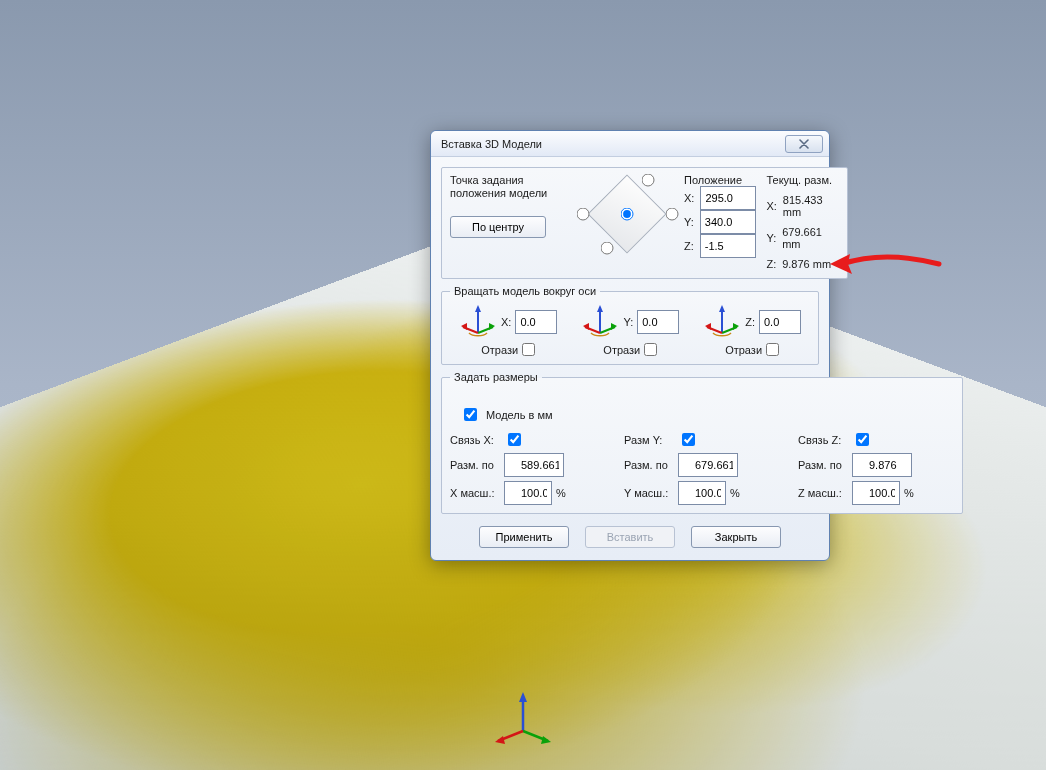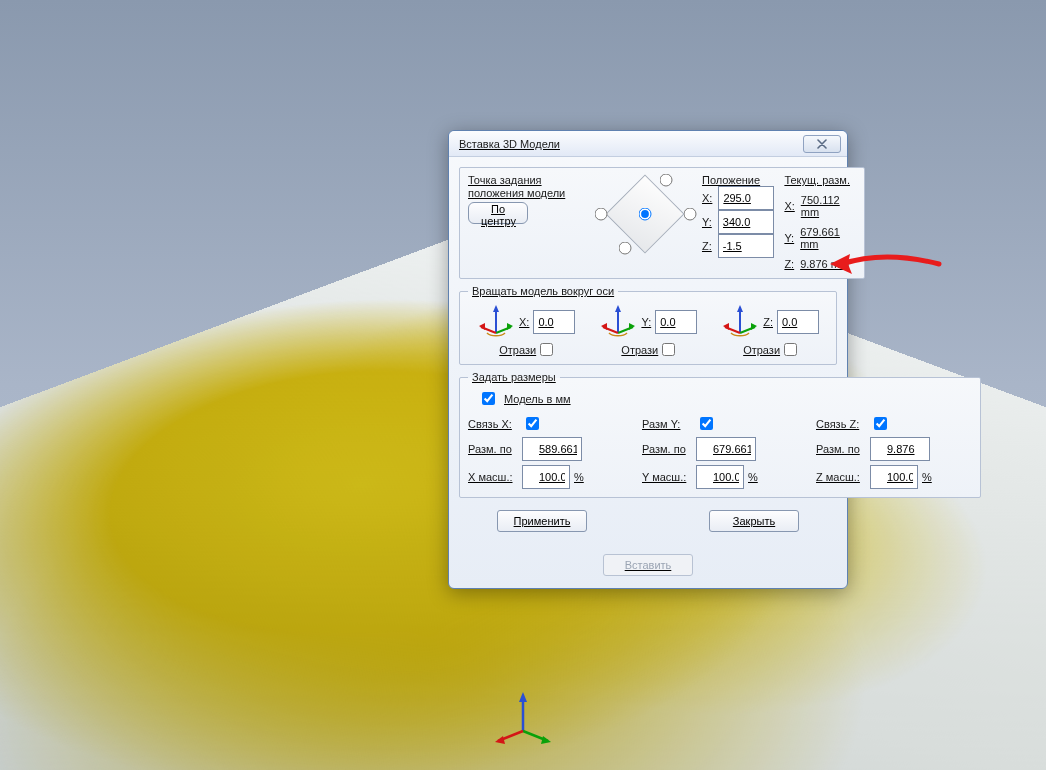--- a/index.html
+++ b/index.html
@@ -46,27 +46,26 @@
     bottom: 24px;
     transform: translateX(-50%);
     width: 60px;
     height: 60px;
     pointer-events: none;
   }
   
   .dialog {
     position: absolute;
     top: 130px;
-    left: 448px;
+    left: 430px;
     width: 400px;
     background: linear-gradient(180deg, #f7f9fc 0%, #e7edf6 100%);
     border: 1px solid #5f81b0;
     border-radius: 6px;
     box-shadow: 0 4px 20px rgba(0,0,0,.35);
-    text-decoration: underline;
   }
   .titlebar {
     display: flex;
     align-items: center;
     justify-content: space-between;
     height: 26px;
     padding: 0 6px 0 10px;
     background: linear-gradient(180deg, #fbfcfe 0%, #e2e9f6 100%);
     border-bottom: 1px solid #c3cee0;
     border-radius: 6px 6px 0 0;
@@ -96,21 +95,21 @@
     border-radius: 2px;
     margin: 0;
     padding: 6px 8px 8px;
     background: linear-gradient(180deg, #f6f8fb 0%, #eef2f8 100%);
   }
   fieldset.box > legend {
     padding: 0 4px;
     color: #1a1a1a;
   }
   .row { display: flex; align-items: center; gap: 6px; }
-  .col { display: flex; flex-direction: column; gap: 2px; }
+  .col { display: flex; flex-direction: column; gap: 16px; }
   .lbl { color: #1a1a1a; }
   input[type=text].val {
     height: 24px;
     width: 56px;
     padding: 1px 4px;
     font-size: 11px;
     font-family: inherit;
     background: #fff;
     border: 1px solid #7c8ca7;
   }
@@ -122,21 +121,20 @@
     background: linear-gradient(180deg, #fdfdfe 0%, #e9edf4 100%);
     font-family: inherit;
     font-size: 11px;
     cursor: pointer;
   }
   .btn:disabled {
     color: #9aa4b3;
     border-color: #b8c2d3;
     background: #f0f2f6;
     cursor: default;
-    margin-top: 44px;
   }
   .btn-row {
     display: flex;
     justify-content: center;
     gap: 16px;
     padding: 6px 0 2px;
   }
   
   .anchor-cluster {
     position: relative;
@@ -208,21 +206,21 @@
     </div>
   </div>
 
   <div class="body">
 
     <fieldset class="box">
       <div style="display:flex; gap:10px;">
 
         <div class="col" style="width:130px;">
           <span class="lbl" style="line-height:1.2;">Точка задания положения модели</span>
-          <button class="btn" style="width:60px;border-radius:6px;">По центру</button>
+          <button class="btn" style="width:96px;">По центру</button>
         </div>
 
         <div class="anchor-cluster">
           <div class="diamond"></div>
           <input type="radio" name="anc" style="top: 8%; left: 72%;">
           <input type="radio" name="anc" style="top: 50%; left: 98%;">
           <input type="radio" name="anc" style="top: 92%; left: 28%;">
           <input type="radio" name="anc" style="top: 50%; left: 2%;">
           <input type="radio" name="anc" style="top: 50%; left: 50%;" checked="">
         </div>
@@ -240,21 +238,21 @@
           <div class="row">
             <span class="lbl">Z:</span>
             <input type="text" class="val" value="-1.5" style="">
           </div>
         </div>
 
         <div class="col" style="gap:8px;">
           <span class="lbl">Текущ. разм.</span>
           <div class="row">
             <span class="lbl">X:</span>
-            <span class="lbl">750.112 mm</span>
+            <span class="lbl">815.433 mm</span>
           </div>
           <div class="row">
             <span class="lbl">Y:</span>
             <span class="lbl">679.661 mm</span>
           </div>
           <div class="row">
             <span class="lbl">Z:</span>
             <span class="lbl">9.876 mm</span>
           </div>
         </div>
@@ -319,21 +317,21 @@
           <div class="row">
             <span class="lbl">Отрази</span>
             <input type="checkbox" style="">
           </div>
         </div>
       </div>
     </fieldset>
 
     <fieldset class="box">
       <legend>Задать размеры</legend>
-      <div class="row" style="margin-bottom:6px; margin-left:10px;">
+      <div class="row" style="margin-bottom:6px; margin-left:10px;margin-top:16px;">
         <input type="checkbox" checked="" style="">
         <span class="lbl">Модель в мм</span>
       </div>
       <div class="size-grid">
         <div class="size-cell">
           <span class="lbl">Связь X:</span>
           <input type="checkbox" checked="" style="">
         </div>
         <div class="size-cell">
           <span class="lbl">Разм Y:</span>

